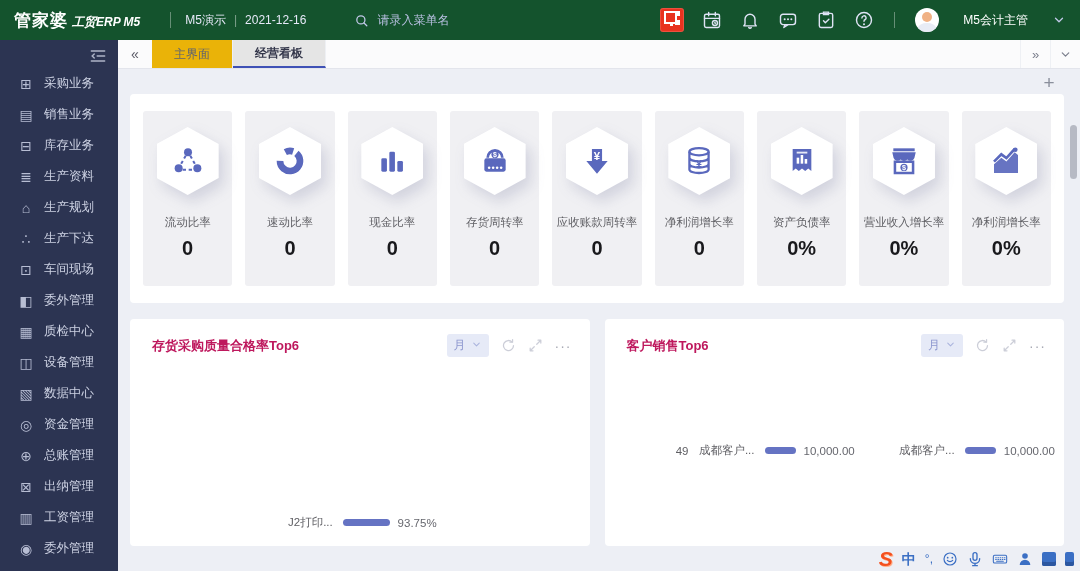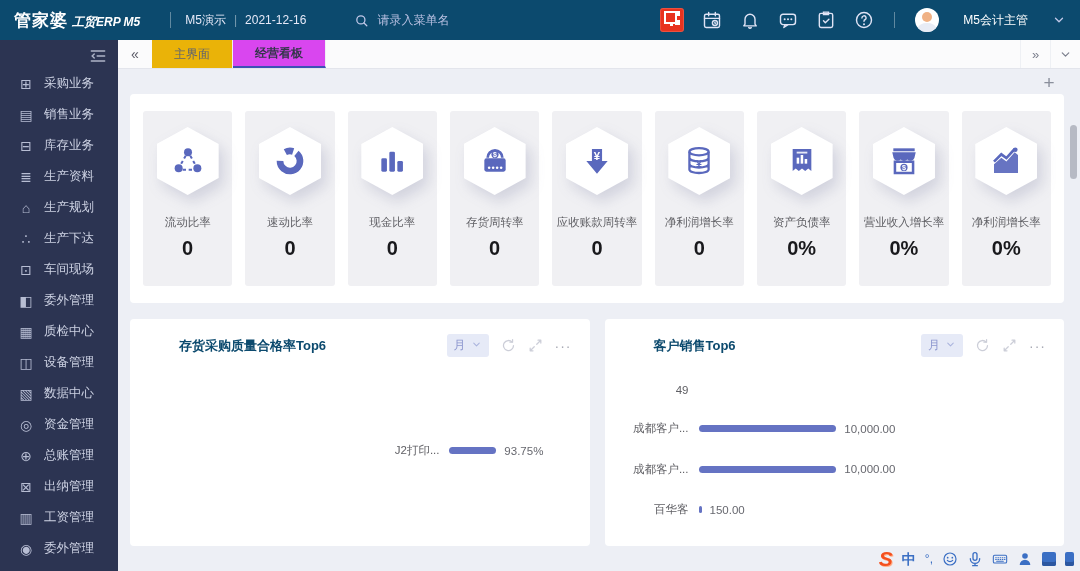--- a/index.html
+++ b/index.html
@@ -1,21 +1,21 @@
 <!DOCTYPE html>
 <html><head>
 <meta charset="utf-8">
 <style>
   * { margin:0; padding:0; box-sizing:border-box; }
   html,body { width:1080px; height:571px; overflow:hidden; background:#edeff5;
     font-family:"Liberation Sans","DejaVu Sans",sans-serif; }
 
   
   .topbar { position:absolute; left:0; top:0; width:1080px; height:40px;
-    background:#0c4a6e; display:flex; align-items:center; color:#fff; z-index:30; }
+    background:#14532d; display:flex; align-items:center; color:#fff; z-index:30; }
   .logo { display:flex; align-items:baseline; padding:0 16px 0 14px; white-space:nowrap; }
   .logo .brand { font-size:17px; font-weight:bold; letter-spacing:1px; }
   .logo .product { font-size:12px; font-weight:bold; font-style:italic; margin-left:4px; }
   .tb-div { width:1px; height:16px; background:rgba(255,255,255,.35); margin:0 14px; }
   .tb-text { font-size:12px; color:#e6e9f8; white-space:nowrap; }
   .tb-date-sep { margin:0 8px; color:rgba(255,255,255,.45); }
   .tb-search { display:flex; align-items:center; margin-left:48px;justify-content:space-between; }
   .tb-search .icon { width:15px; height:15px; color:#c3c9ea; }
   .tb-search input { background:transparent; border:none; outline:none; color:#e6e9f8;
     font-size:12px; margin-left:8px; width:150px; }
@@ -47,21 +47,21 @@
   .side-ic { width:20px; font-size:14px; text-align:center; color:#b7bdd3; flex:none; }
   .side-label { font-size:12.5px; margin-left:8px; white-space:nowrap; }
 
   
   .tabbar { position:absolute; left:118px; top:40px; width:962px; height:29px; background:#fbfbfc;
     border-bottom:1px solid #e3e5ec; display:flex; align-items:stretch; z-index:10; }
   .tab-left-ar { width:34px; display:flex; align-items:center; justify-content:center; color:#5a5a66;
     font-size:14px; cursor:pointer; }
   .tab { padding:0 22px; display:flex; align-items:center; font-size:12px; color:#5f6370;
     cursor:pointer; border-right:1px solid #eef0f4; background:#eab308; }
-  .tab.active { background:#d946ef; color:#2e3granite140;
+  .tab.active { background:#e5e5e5; color:#2e3granite140;
     color:#33364a; border-bottom:2px solid #3f51b5; font-weight:bold; }
   .tab-right { margin-left:auto; display:flex; align-items:center; }
   .tab-btn { width:30px; height:100%; display:flex; align-items:center; justify-content:center;
     color:#7a7e8c; cursor:pointer; border-left:1px solid #eef0f4; font-size:13px; }
   .tab-btn svg { width:13px; height:13px; }
 
   
   .content { position:absolute; left:118px; top:69px; width:962px; height:502px; background:#edeff5; }
   .add-widget { position:absolute; top:6px; right:22px; width:18px; height:18px; color:#8a8f9c;
     cursor:pointer; font-size:19px; line-height:16px; text-align:center; }
@@ -76,31 +76,31 @@
   .hex { width:62px; height:68px; background:#fff;
     clip-path:polygon(50% 0,100% 25%,100% 75%,50% 100%,0 75%,0 25%);
     display:flex; align-items:center; justify-content:center; }
   .hex svg { width:32px; height:32px; color:#5a68bd; }
   .kpi-label { margin-top:20px; font-size:11.5px; color:#5f5f64; white-space:nowrap; }
   .kpi-value { margin-top:7px; font-size:20px; font-weight:bold; color:#19191c; }
 
   .charts-row { position:absolute; left:12px; right:16px; top:250px; height:227px; display:flex; gap:15px; }
   .panel { flex:1; background:#fff; border-radius:4px; position:relative; }
   .panel-head { display:flex; align-items:center; padding:15px 18px 0 22px; }
-  .panel-title { font-size:13px; font-weight:bold; color:#0c4a6e;margin-left:27px; }
+  .panel-title { font-size:13px; font-weight:bold; color:#be185d; }
   .panel-tools { margin-left:auto; display:flex; align-items:center; gap:12px; }
   .period-chip { display:flex; align-items:center; gap:5px; background:#e6eaf7; border-radius:3px;
     padding:3px 7px; font-size:12px; color:#8d97cf; cursor:pointer; }
   .period-chip svg { width:11px; height:11px; color:#aab3dd; }
   .tool-ic { width:15px; height:15px; color:#ccced8; cursor:pointer; }
   .tool-ic svg { width:100%; height:100%; }
   .more-dots { color:#a9abb5; font-size:14px; letter-spacing:1px; cursor:pointer; line-height:8px; }
 
   .chart-body { position:absolute; left:0; right:0; top:46px; bottom:10px; display:flex;
-    flex-direction:column; justify-content:space-around; padding:6px 28px 6px 18px; }
+    justify-content:space-around; padding:6px 16px 6px 18px; }
   .chart-body.single { justify-content:center;align-items:flex-end; }
   .bar-row { display:flex; align-items:center; }
   .bar-cat { width:66px; flex:none; text-align:right; font-size:11.5px; color:#5e5e63;
     white-space:nowrap; overflow:hidden; }
   .bar-track { flex:1; display:flex; align-items:center; margin-left:10px; padding-right:62px; }
   .bar { height:7px; border-radius:4px; background:#6573c3; flex:none; min-width:3px; }
   .bar-val { margin-left:8px; font-size:11.5px; color:#66676e; white-space:nowrap; }
 
   
   .ime { position:absolute; right:6px; bottom:2px; display:flex; align-items:center; gap:9px; z-index:40; }

